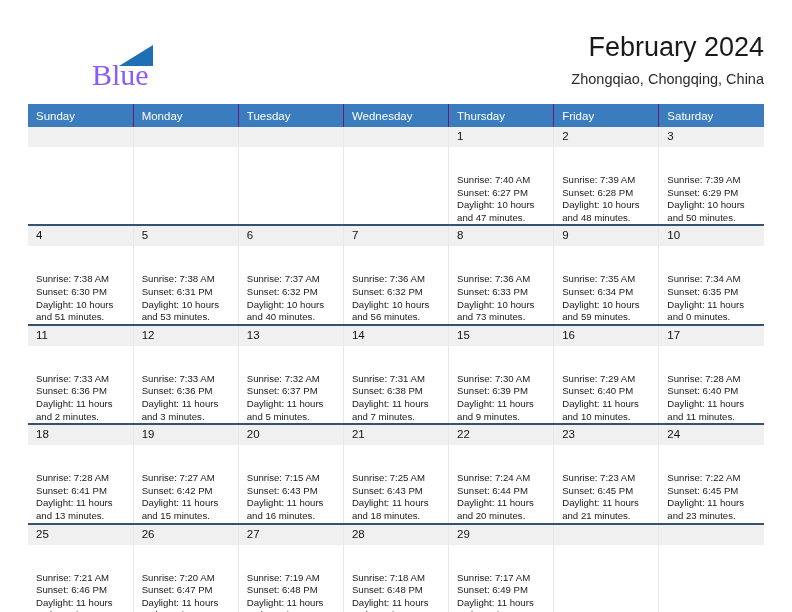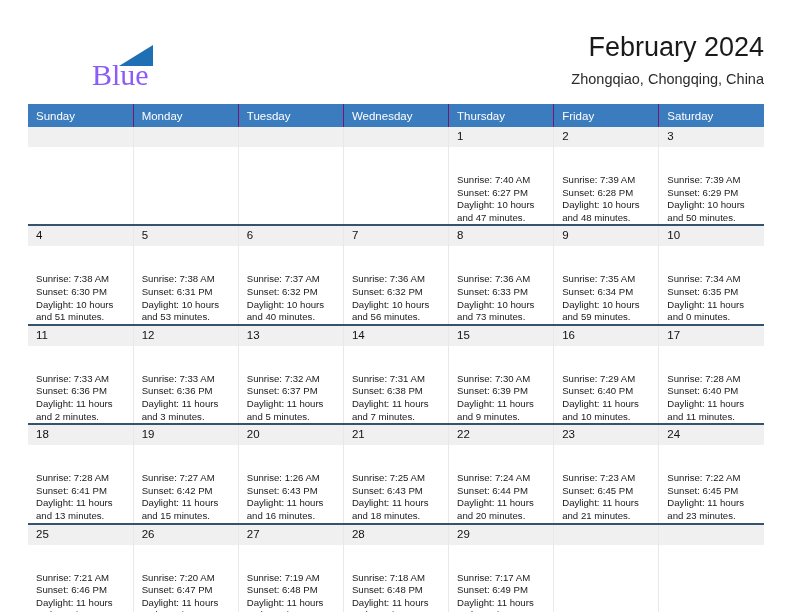--- a/index.html
+++ b/index.html
@@ -364,21 +364,21 @@
             <div class="cell-info">
               <div>Sunrise: 7:27 AM</div>
               <div>Sunset: 6:42 PM</div>
               <div>Daylight: 11 hours</div>
               <div>and 15 minutes.</div>
             </div>
           </td>
           <td>
             <span class="daynum">20</span>
             <div class="cell-info">
-              <div>Sunrise: 1:26 AM</div>
+              <div>Sunrise: 7:15 AM</div>
               <div>Sunset: 6:43 PM</div>
               <div>Daylight: 11 hours</div>
               <div>and 16 minutes.</div>
             </div>
           </td>
           <td>
             <span class="daynum">21</span>
             <div class="cell-info">
               <div>Sunrise: 7:25 AM</div>
               <div>Sunset: 6:43 PM</div>

